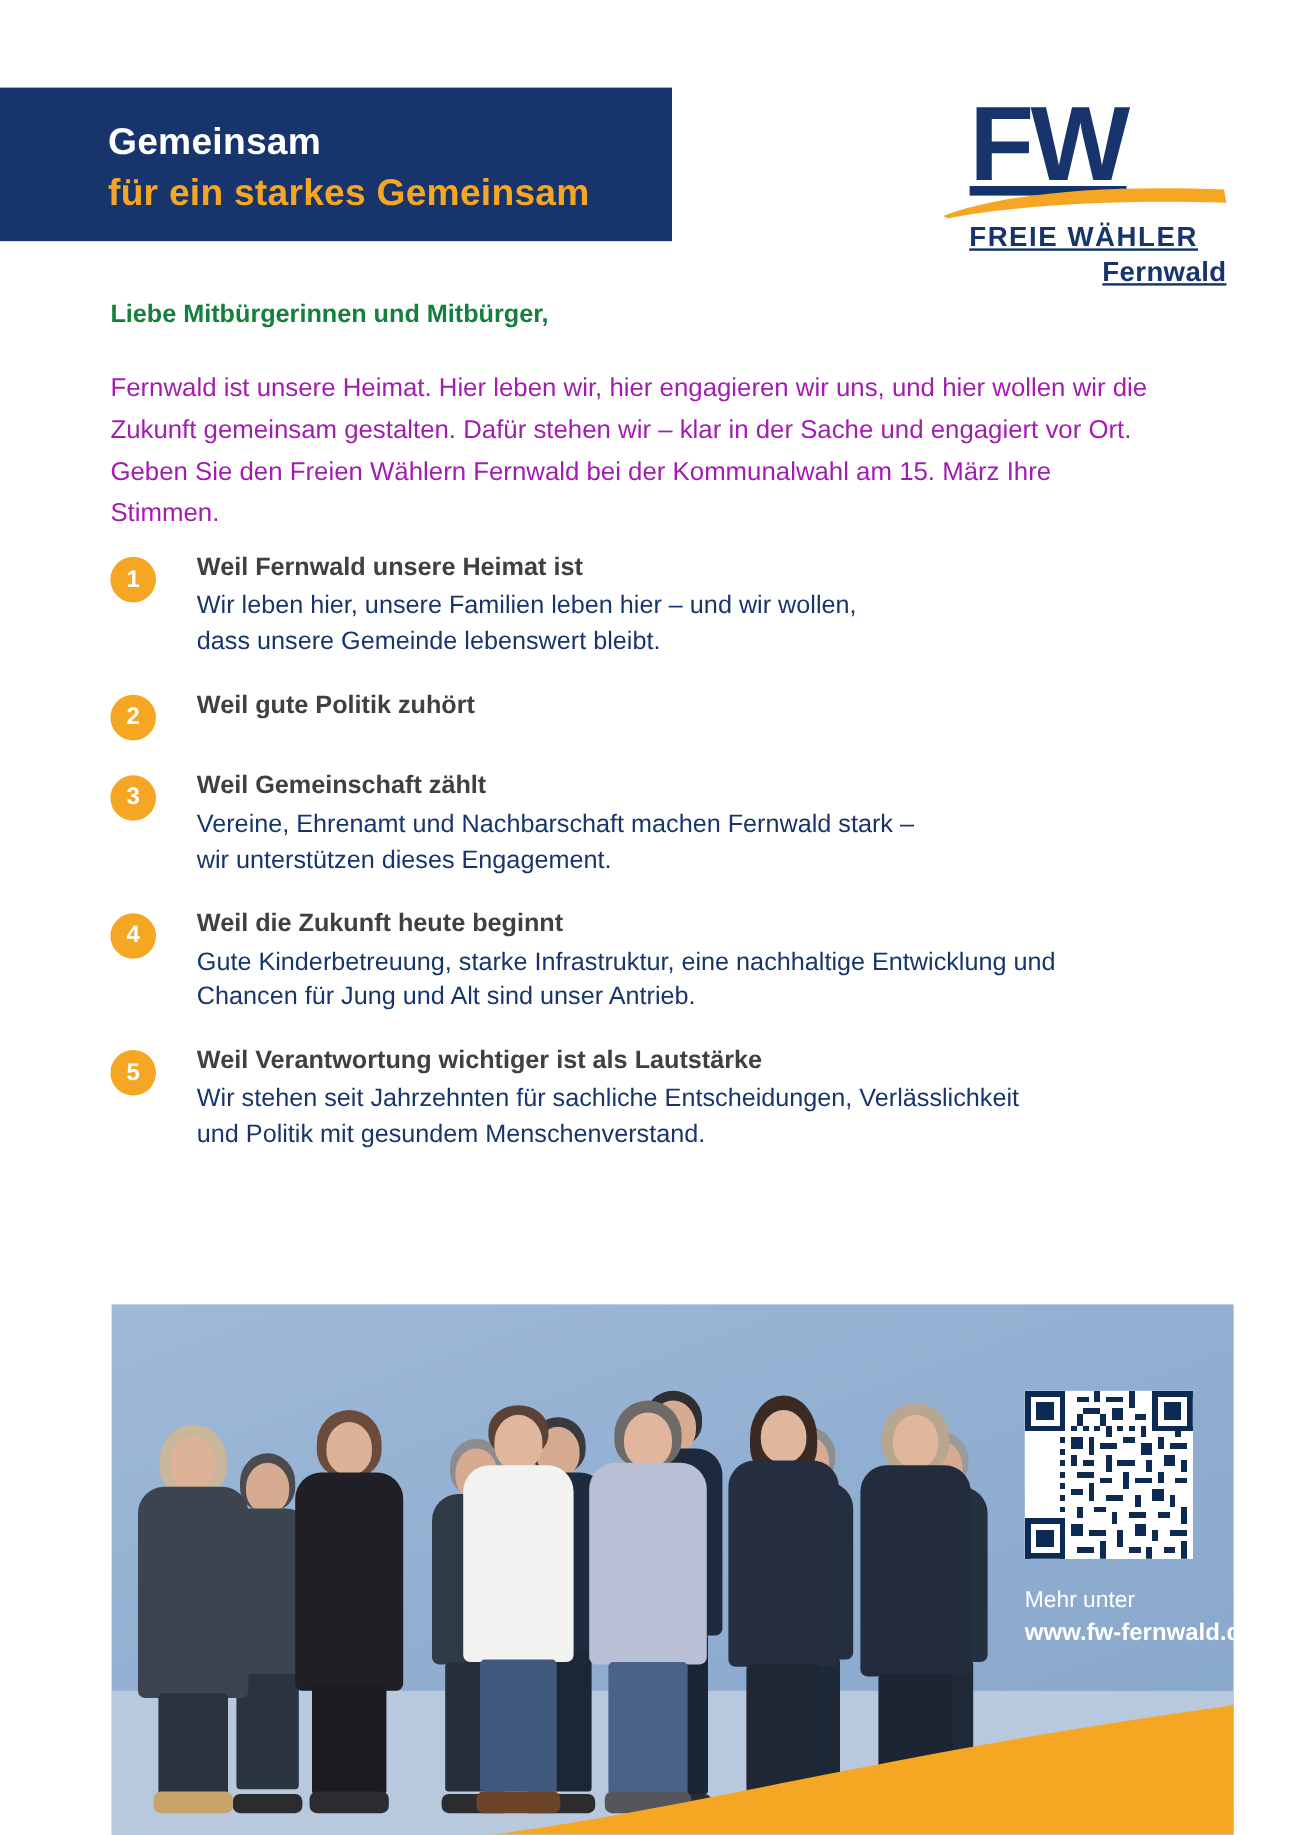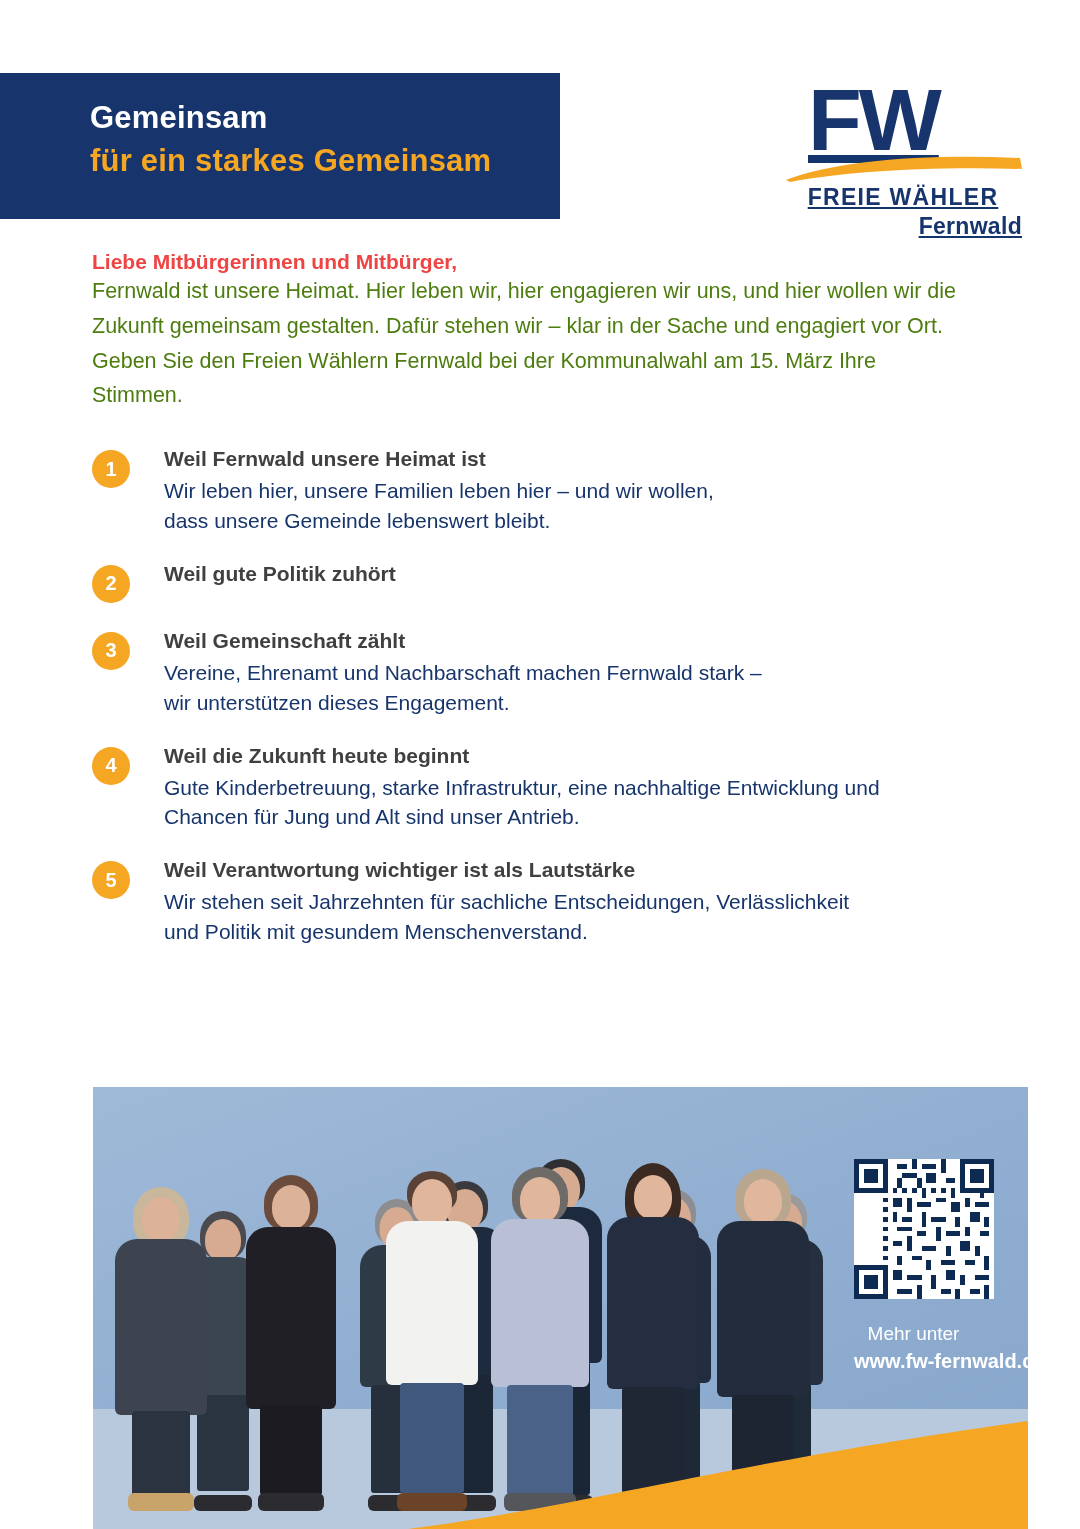--- a/index.html
+++ b/index.html
@@ -22,21 +22,21 @@
     height: 1529px;
     overflow: hidden;
   }
 
   
   .header-band {
     position: absolute;
     left: 0;
     top: 73px;
     width: 560px;
-    height: 146px;
+    height: 128px;
     background: #17356c;
     box-sizing: border-box;
     padding: 26px 0 0 90px;
   }
   .header-line1 {
     font-size: 31px;
     font-weight: bold;
     color: #ffffff;
     letter-spacing: 0.2px;
     line-height: 1.25;
@@ -95,28 +95,29 @@
   
   .content {
     position: absolute;
     left: 92px;
     top: 250px;
     width: 900px;
   }
   .salutation {
     font-size: 21px;
     font-weight: bold;
-    color: #ef4444;
+    color: #15803d;
+    margin-bottom: 32px;
   }
   .intro {
     font-size: 21.5px;
     line-height: 1.62;
-    color: #4d7c0f;
+    color: #a21caf;
     width: 880px;
-    margin-bottom: 34px;
+    margin-bottom: 16px;
   }
 
   
   .reasons {
     margin-top: 4px;
   }
   .reason {
     position: relative;
     display: flex;
     align-items: flex-start;
@@ -222,21 +223,20 @@
     border-radius: 6px;
     background: #2b2b30;
   }
 
   
   .qr-wrap {
     position: absolute;
     right: 55px;
     top: 72px;
     width: 119px;
-    text-align: center;
   }
   .qr-code {
     width: 140px;
     height: 140px;
     display: block;
     background: #ffffff;
   }
   .qr-caption {
     margin-top: 22px;
     font-size: 19px;

